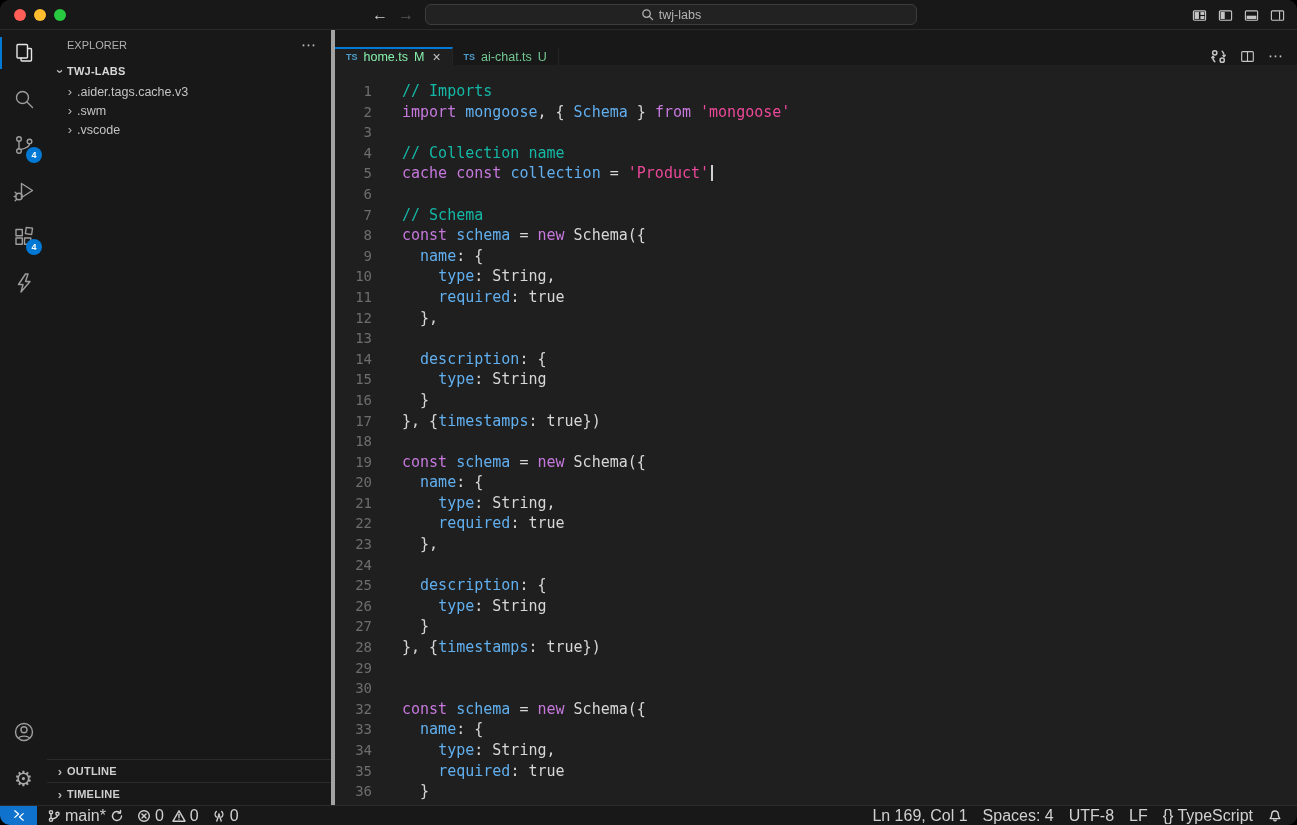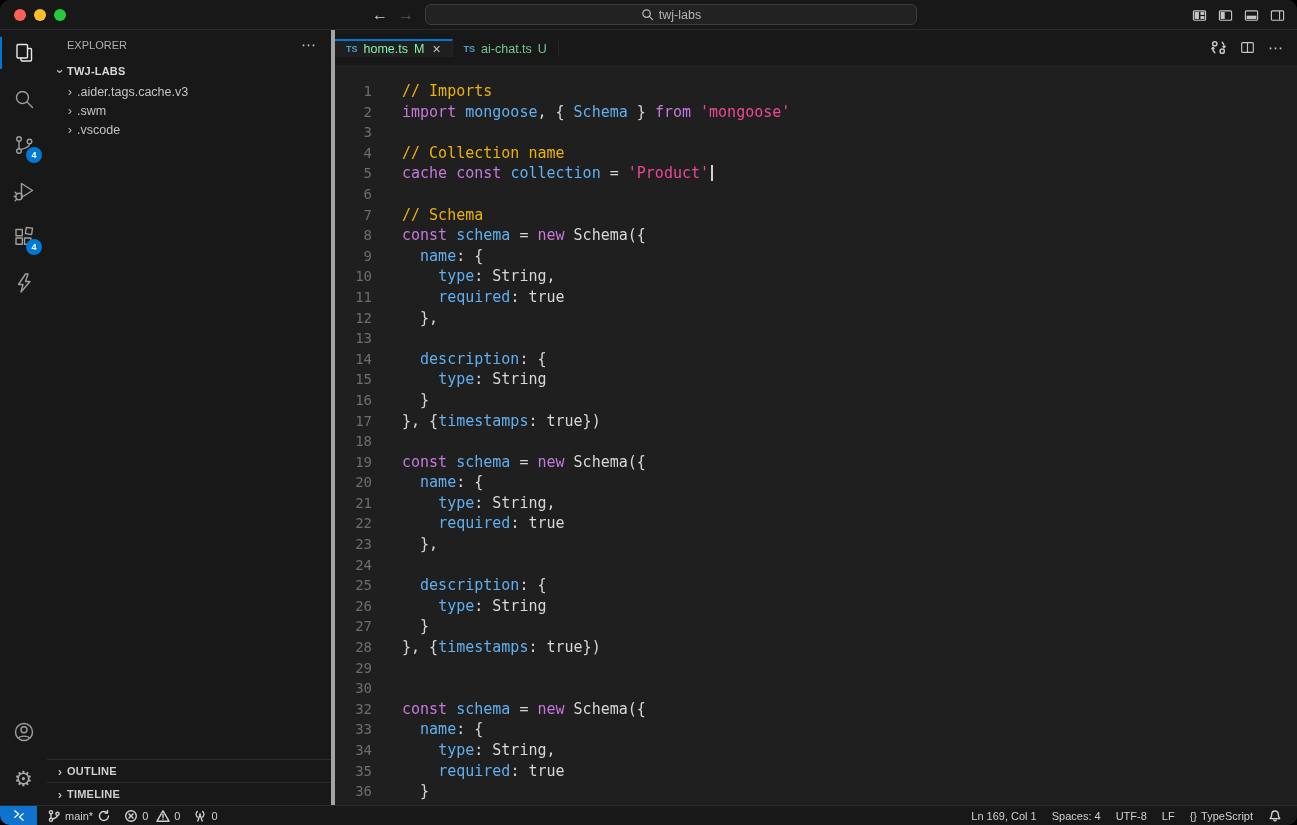--- a/index.html
+++ b/index.html
@@ -29,39 +29,39 @@
   .sb-header{height:30px;flex:0 0 30px;display:flex;align-items:center;justify-content:space-between;padding:0 14px 0 20px;font-size:11px;color:#b0b0b0;}
   .sb-more{color:#c0c0c0;font-size:15px;letter-spacing:1px;}
   .tree{flex:1;min-height:0;overflow:hidden;}
   .root-row{display:flex;align-items:center;height:22px;padding-left:6px;font-size:11px;font-weight:bold;letter-spacing:.02em;color:#d7d7d7;}
   .chev{display:inline-block;color:#b6b6b6;font-size:13px;width:14px;text-align:center;flex:0 0 14px;}
   .chev.down{transform:rotate(90deg);}
   .file-item{display:flex;align-items:center;height:19px;padding-left:16px;font-size:12.5px;color:#c3c3c3;}
   .sb-section{height:22px;flex:0 0 22px;border-top:1px solid #2b2b2b;display:flex;align-items:center;padding-left:6px;font-size:11px;font-weight:bold;color:#cfcfcf;letter-spacing:.02em;}
   
   .editor-col{flex:1;display:flex;flex-direction:column;min-width:0;background:#1f1f1f;}
-  .tabbar{height:35px;flex:0 0 35px;background:#181818;display:flex;align-items:center;}
+  .tabbar{height:35px;flex:0 0 35px;background:#181818;display:flex;align-items:flex-end;}
   .tabs{display:flex;}
   .tab{position:relative;display:flex;align-items:center;gap:6px;padding:0 11px;font-size:12.5px;border-right:1px solid #252525;box-sizing:border-box;}
   .tab.active{background:#1f1f1f;border-top:2px solid #0078d4;}
   .tab.inactive{background:#181818;border-top:2px solid transparent;}
   .ts-icon{color:#4d9fcb;font-size:9px;font-weight:bold;}
   .lbl-modified{color:#86efac;} .lbl-untracked{color:#73c991;}
   .tab-close{color:#c5c5c5;font-size:14px;margin-left:2px;}
   .editor-actions{margin-left:auto;display:flex;align-items:center;gap:13px;padding-right:13px;color:#c5c5c5;}
   .ellipsis{font-size:15px;letter-spacing:1px;color:#c5c5c5;}
   .code{flex:1;min-height:0;overflow:hidden;padding-top:16px;font-family:"DejaVu Sans Mono","Liberation Mono",monospace;font-size:15px;}
   .line{display:flex;height:20.6px;line-height:20.6px;}
   .ln{width:37px;flex:0 0 37px;text-align:right;color:#6d6d6d;font-size:14px;}
   .lt{margin-left:30px;white-space:pre;}
   .lt span{white-space:pre;}
-  .tok-c{color:#eab308;} .tok-k{color:#c678dd;} .tok-v{color:#61afef;} .tok-w{color:#d7d7d7;} .tok-s{color:#ec4899;}
+  .tok-c{color:#14b8a6;} .tok-k{color:#c678dd;} .tok-v{color:#61afef;} .tok-w{color:#d7d7d7;} .tok-s{color:#ec4899;}
   .caret{display:inline-block;width:2px;height:16px;background:#d0d0d0;vertical-align:-3px;margin-left:2px;}
   
-  .statusbar{height:20px;flex:0 0 20px;background:#181818;border-top:1px solid #2b2b2b;box-sizing:border-box;display:flex;align-items:center;color:#d0d0d0;font-size:11px;}
+  .statusbar{height:20px;flex:0 0 20px;background:#181818;border-top:1px solid #2b2b2b;box-sizing:border-box;display:flex;align-items:center;color:#d0d0d0;font-size:16px;}
   .remote{width:37px;height:100%;background:#0f72cd;display:flex;align-items:center;justify-content:center;color:#fff;}
   .sb-left{display:flex;align-items:center;gap:13px;padding-left:10px;}
   .sb-right{margin-left:auto;display:flex;align-items:center;gap:15px;padding-right:15px;}
   .sb-item{display:flex;align-items:center;gap:4px;}
   .sb-item svg{display:block;}
   svg.icon{stroke:currentColor;fill:none;stroke-width:1.4;stroke-linecap:round;stroke-linejoin:round;}
 </style>
 </head>
 <body>
 

